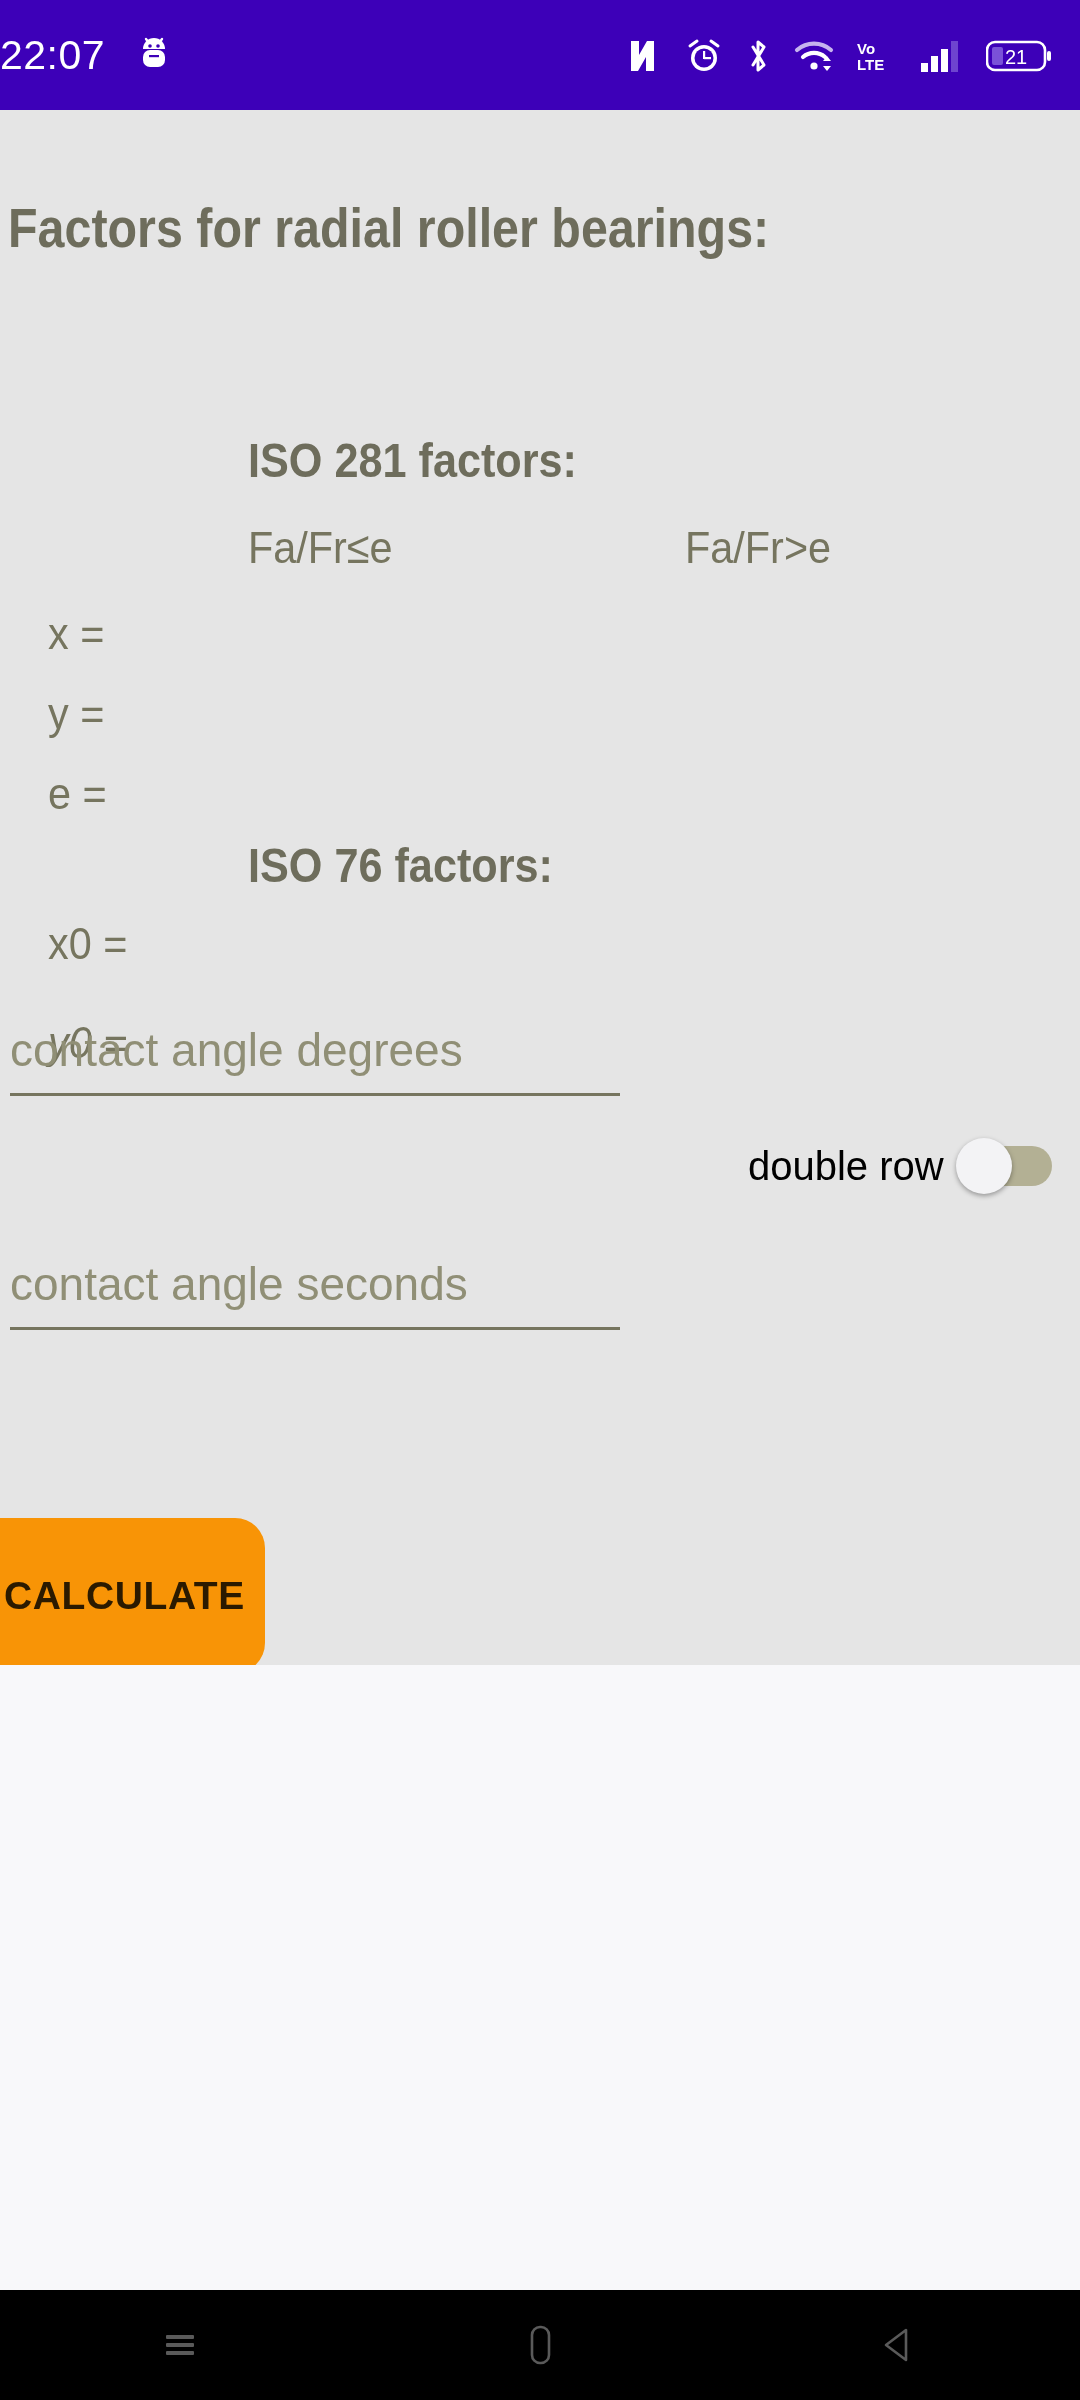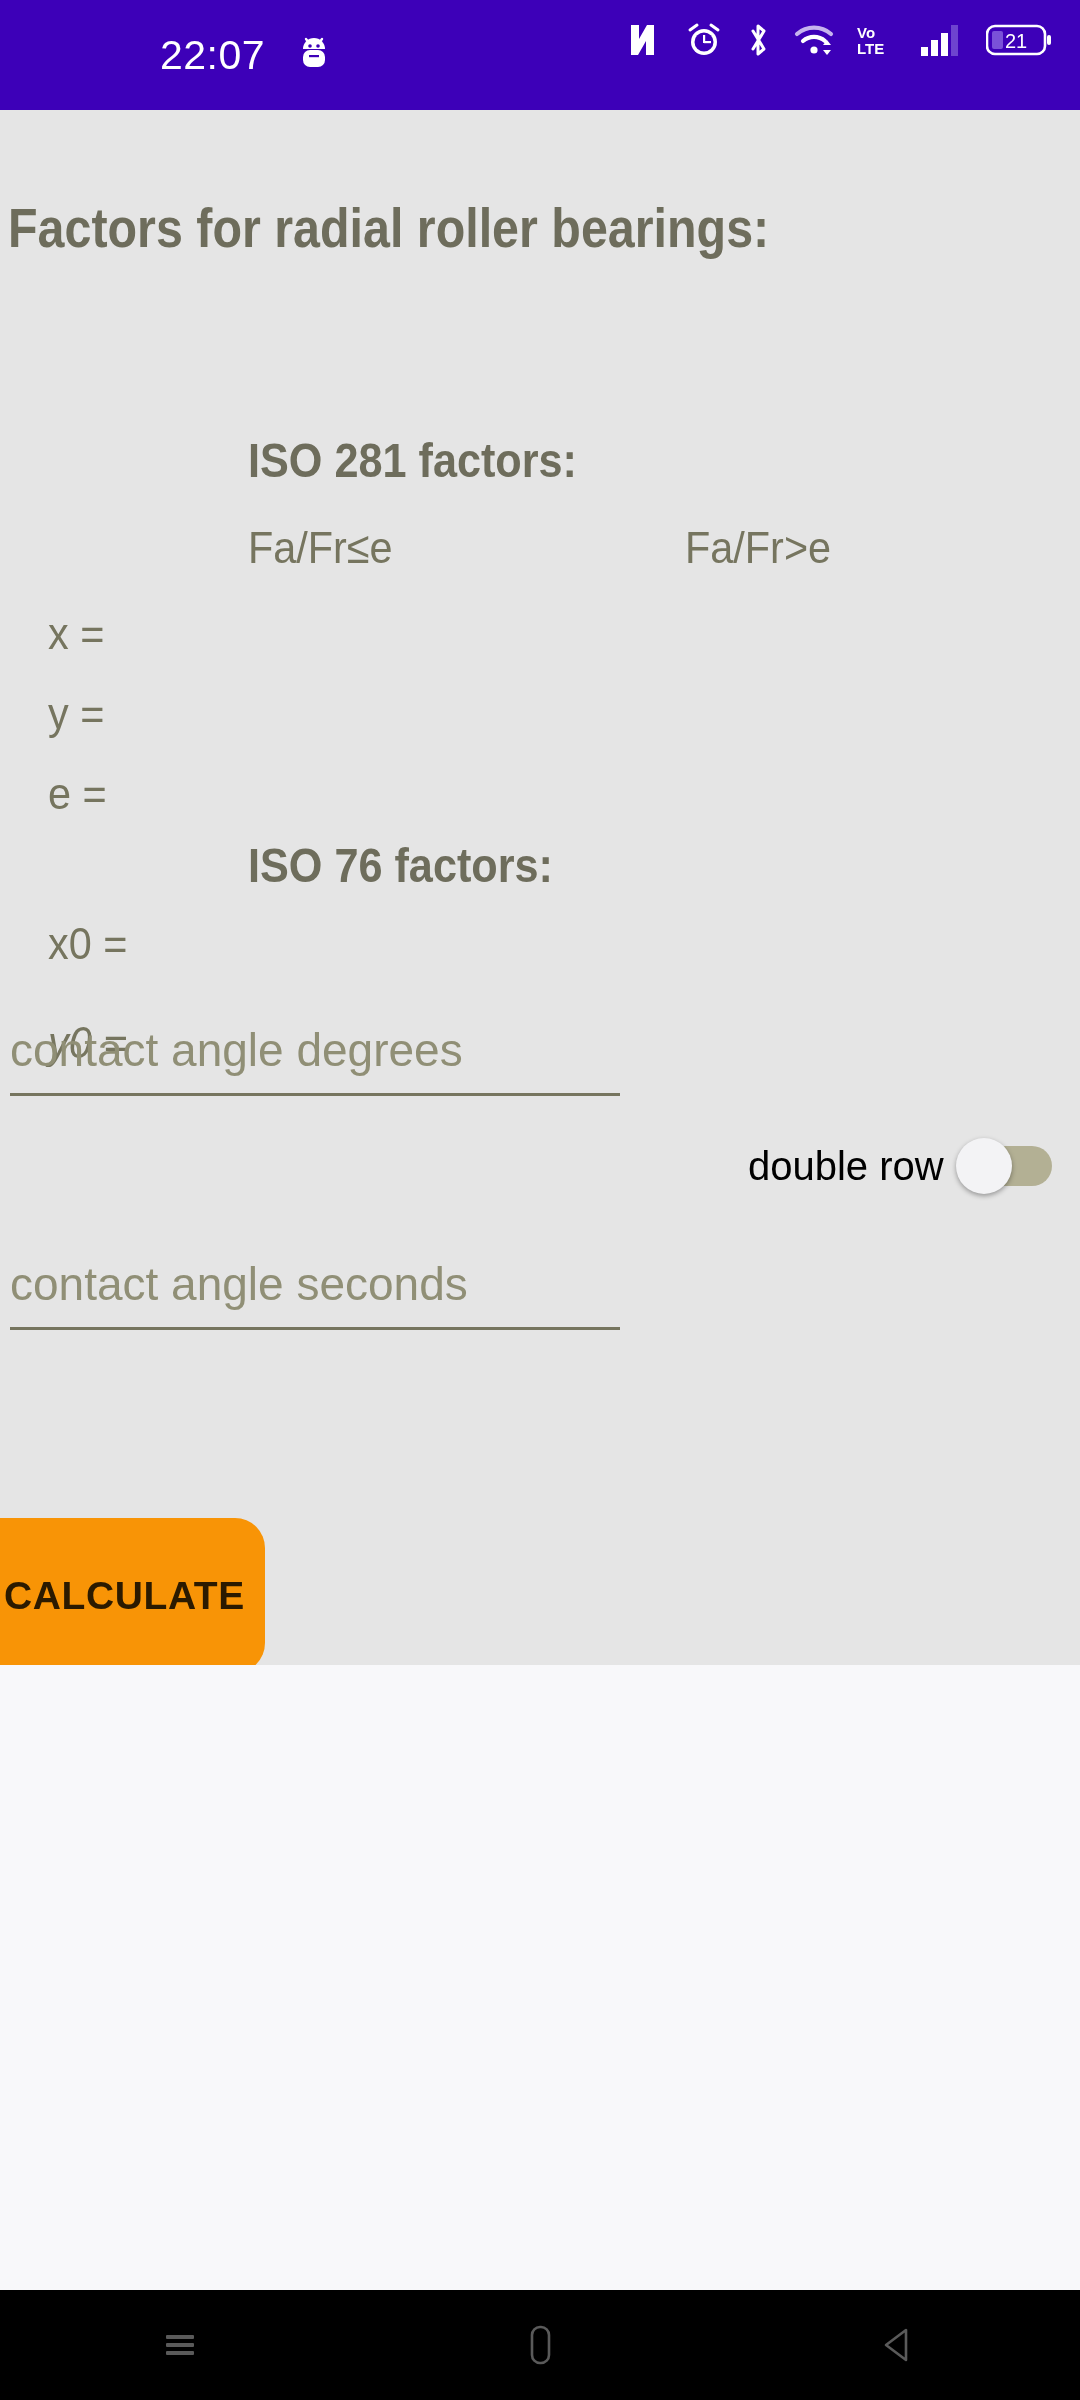--- a/index.html
+++ b/index.html
@@ -12,28 +12,27 @@
   }
 
   
   #statusbar {
     position:absolute; left:0; top:0; width:1080px; height:110px;
     background:#3d00b8;
     display:flex; align-items:center;
   }
   #status-left {
     display:flex; align-items:center; gap:34px;
-    margin-left:160px;
   }
   #clock {
     color:#ffffff; font-size:41px; letter-spacing:0.5px;
     font-family:"Liberation Sans", sans-serif;
   }
   #status-right {
-    position:absolute; right:28px; top:0; height:84px;
+    position:absolute; right:28px; top:16px; height:84px;
     display:flex; align-items:center; gap:22px;
   }
   .sicon { display:block; }
 
   
   #content {
     position:absolute; left:0; top:110px; width:1080px; height:1555px;
     background:#e5e5e5;
     overflow:hidden;
   }

